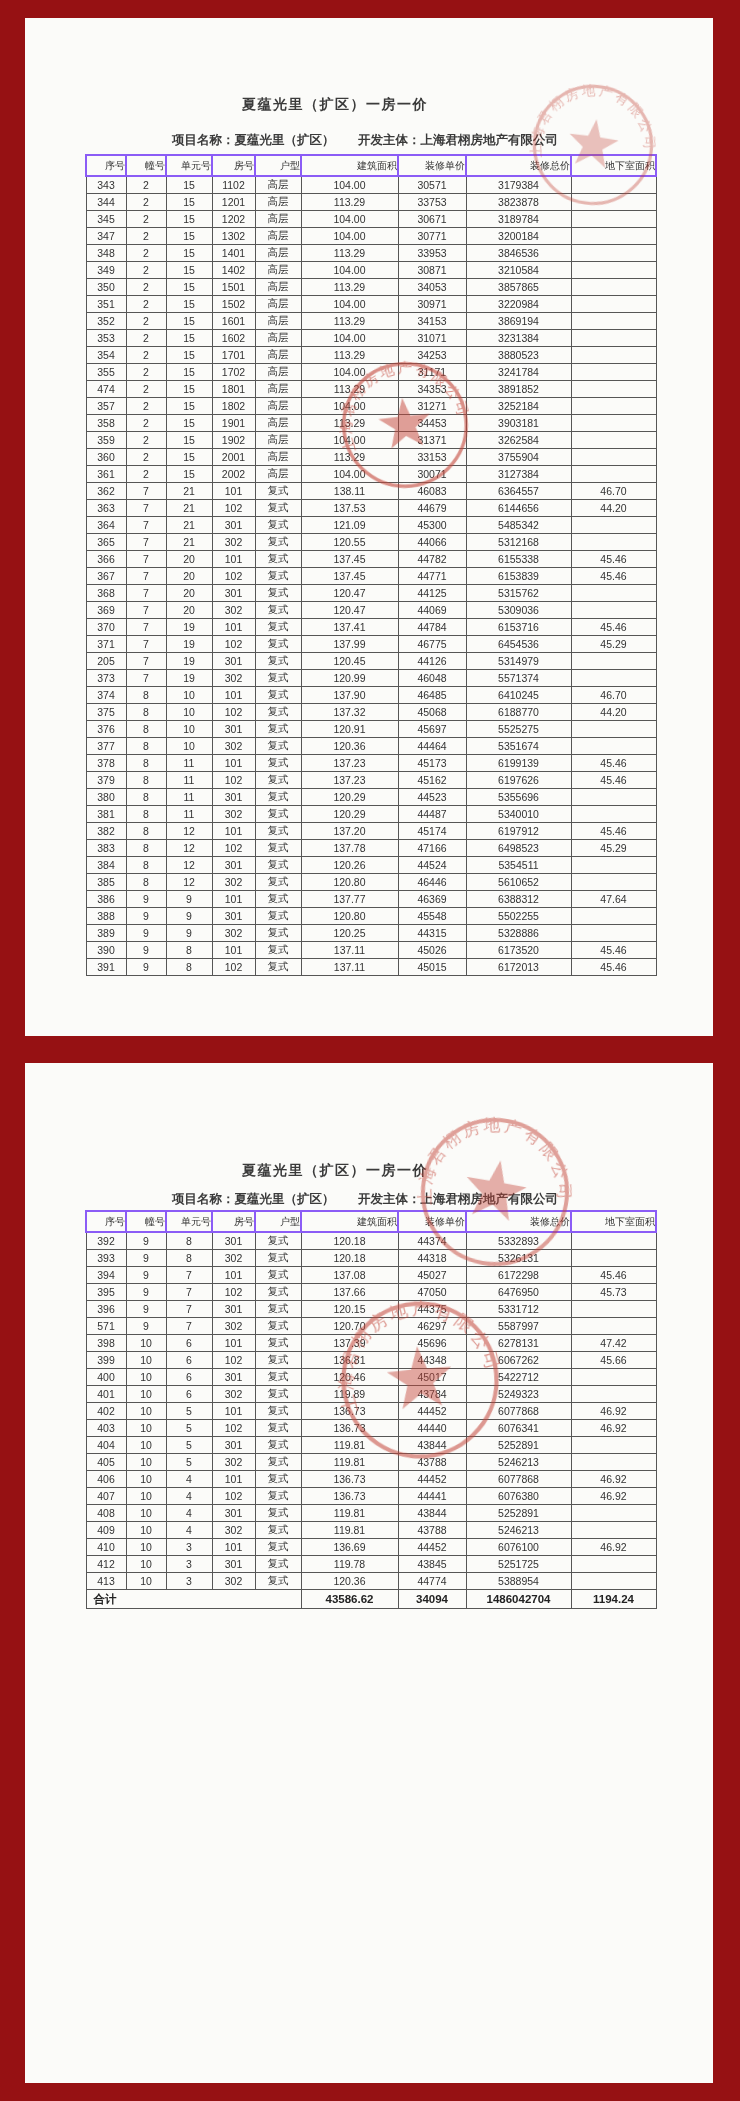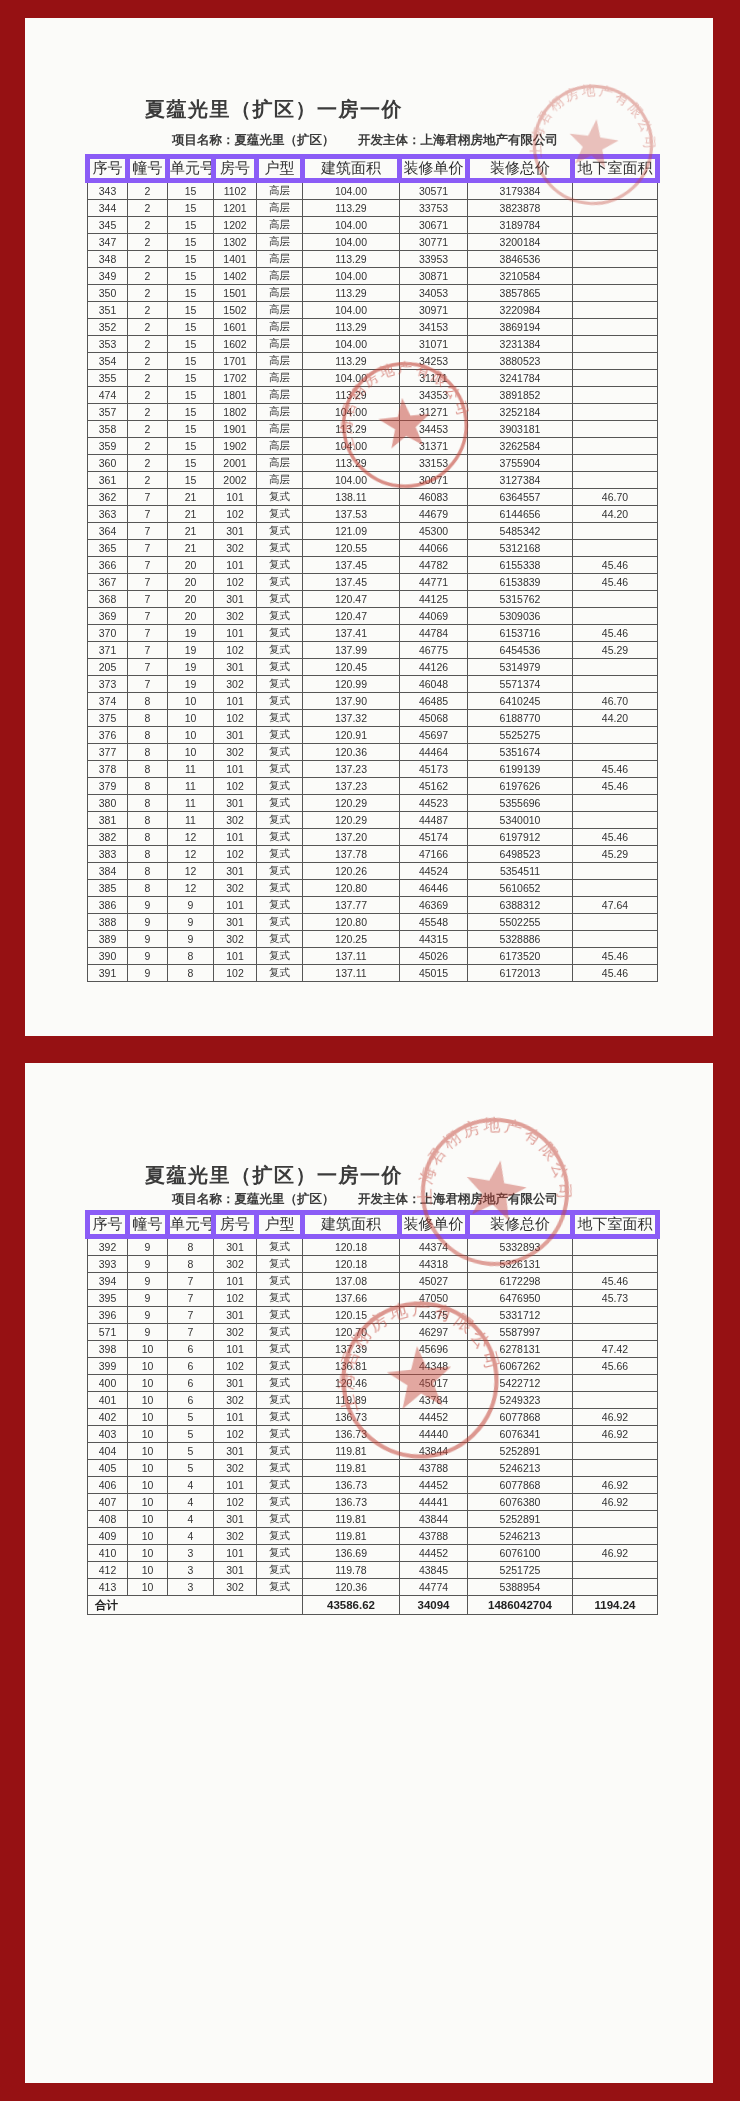--- a/index.html
+++ b/index.html
@@ -2,33 +2,33 @@
 <html><head>
 <meta charset="utf-8">
 <style>
   html,body{margin:0;padding:0;background:#6e0c0d;}
   .canvas{position:relative;width:740px;height:2101px;background:#961113;
           font-family:"Liberation Sans",sans-serif;overflow:hidden;}
   .page{position:absolute;left:25px;width:688px;background:#fbfbf9;}
   #page1{top:18px;height:1018px;}
   #page2{top:1063px;height:1020px;}
 
-  .doc-title{position:absolute;left:120px;top:78px;width:380px;text-align:left;
-             font-size:20px;font-weight:700;color:#3b3b3b;letter-spacing:1.5px;}
+  .doc-title{position:absolute;left:120px;top:78px;width:380px;text-align:center;
+             font-size:14px;font-weight:700;color:#3b3b3b;letter-spacing:1.5px;}
   #page2 .doc-title{top:99px;}
   .doc-subtitle{position:absolute;left:40px;top:114px;width:600px;text-align:center;
                 font-size:12.5px;color:#3a3a3a;white-space:nowrap;font-weight:bold;}
   #page2 .doc-subtitle{top:128px;}
   .doc-subtitle .sub-gap{margin-left:20px;}
 
   .price-table{position:absolute;left:60px;top:136px;width:570px;
                border-collapse:collapse;table-layout:fixed;}
   #page2 .price-table{top:147px;}
-  .price-table th{font-size:15px;font-weight:400;color:#323232;height:19px;
-                  border:5px solid #8b5cf6;padding:0;white-space:nowrap;overflow:hidden;}
+  .price-table th{font-size:10px;font-weight:400;color:#323232;height:19px;
+                  border:2px solid #8b5cf6;padding:0;white-space:nowrap;overflow:hidden;text-align:right;}
   .price-table td{font-size:10.5px;text-align:center;height:16px;color:#323232;
                   border:1px solid #565656;padding:0;white-space:nowrap;overflow:hidden;}
   .price-table .total-row td{font-weight:700;font-size:11.5px;height:18px;color:#222;margin-left:24px;}
   .price-table .total-label{text-align:left;padding-left:7px;}
 
   .stamp{position:absolute;filter:blur(0.4px);}
   .seal-ring{fill:none;stroke:#c4473b;stroke-width:5;}
   .seal-star{fill:#c4473b;opacity:.85;}
   .seal-text{fill:#c4473b;font-size:21px;letter-spacing:4px;font-family:"Liberation Sans",sans-serif;}
   #stamp-p1a{left:503px;top:62px;width:130px;height:130px;opacity:.38;transform:rotate(8deg);}

